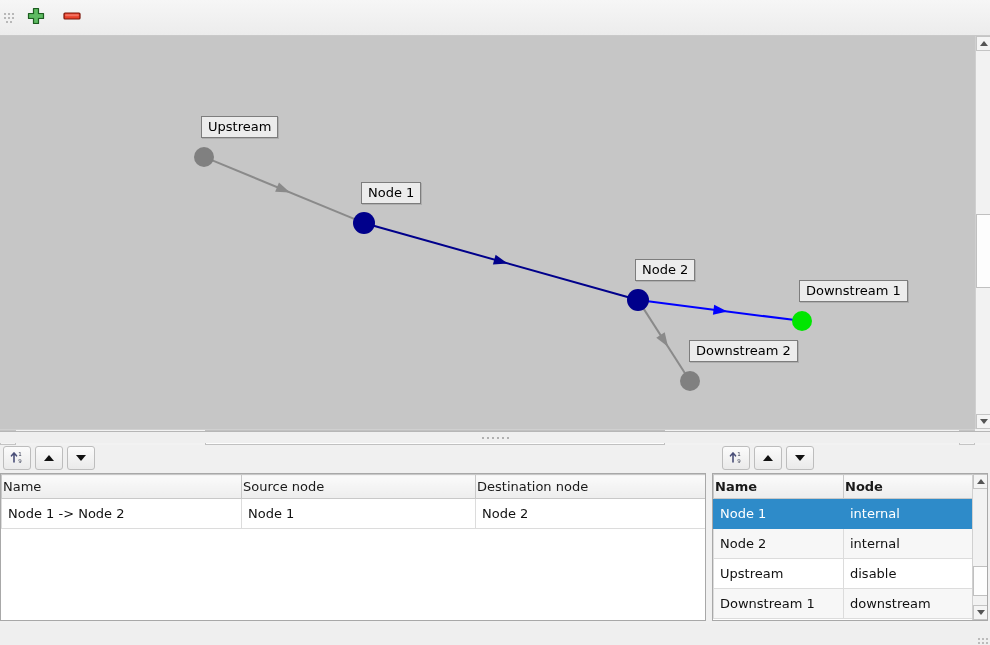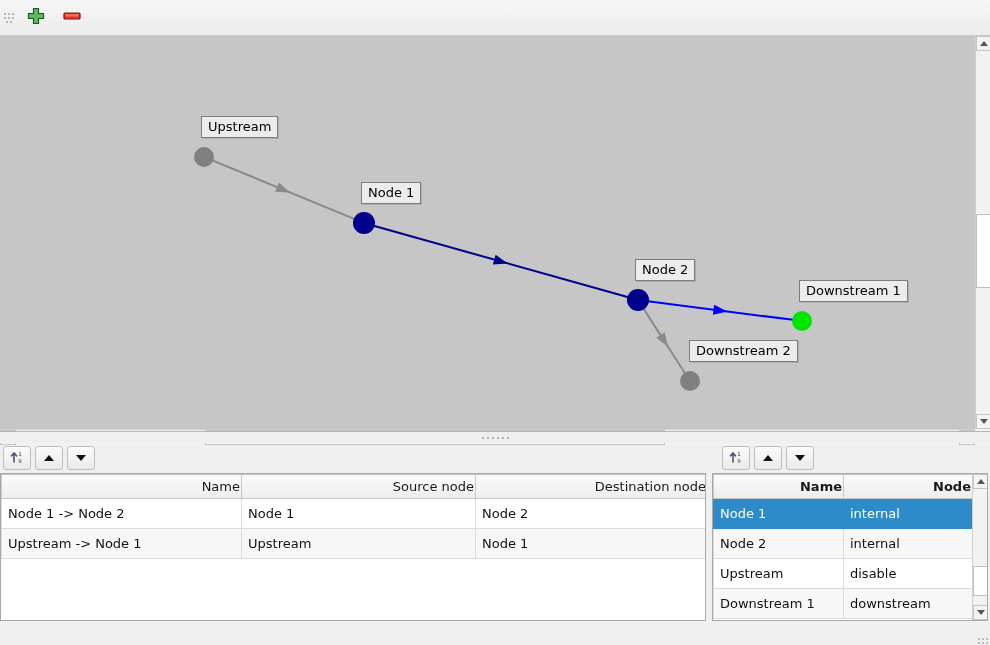--- a/index.html
+++ b/index.html
@@ -108,21 +108,21 @@
   }
 
   table.grid {
     border-collapse: collapse; table-layout: fixed;
     background: #fff; font-size: 13px;
   }
   table.grid th {
     background: linear-gradient(#fbfbfb, #ededed);
     border: 1px solid #c8c8c8;
     height: 24px; font-weight: normal; color: #1a1a1a;
-    text-align: right;
+    text-align: left;
   }
   table.grid.bold-head th { font-weight: bold; }
   table.grid td {
     border: 1px solid #dcdcdc;
     height: 30px; padding: 5px 6px; color: #111;
     overflow: hidden; white-space: nowrap; text-overflow: ellipsis;
   }
   table.grid tr.alt td { background: #f7f7f7; }
   table.grid tr.sel td { background: #2e8bc9; color: #ffffff; border-color: #2e8bc9; }
   .grid-holder { position: relative; border: 1px solid #a8a8a8; background: #fff; overflow: hidden; }
@@ -277,25 +277,20 @@
               <th>Source node</th>
               <th>Destination node</th>
             </tr>
           </thead>
         <tbody id="edges-body">
             <tr>
               <td>Node 1 -&gt; Node 2</td>
               <td>Node 1</td>
               <td>Node 2</td>
             </tr>
-            <tr class="alt">
-              <td>Upstream -&gt; Node 1</td>
-              <td>Upstream</td>
-              <td>Node 1</td>
-            </tr>
           </tbody>
       </table>
     </div>
   </div>
 
   <div class="pane-right">
     <div class="pane-toolbar" style="padding-left:12px;">
       <button class="pane-btn">
         <span>
           <svg width="16" height="16" viewBox="0 0 16 16">

